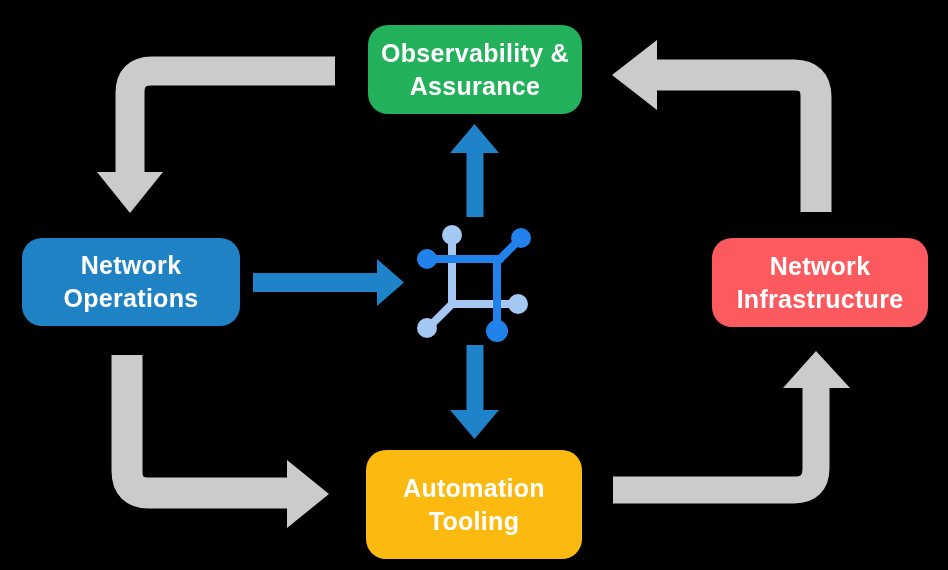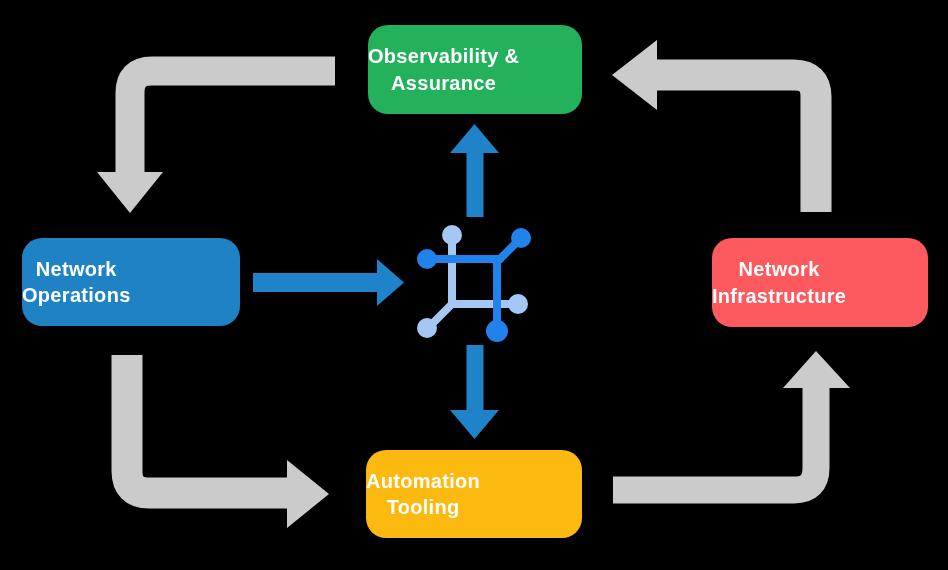--- a/index.html
+++ b/index.html
@@ -6,31 +6,31 @@
   #stage{
     position:relative;
     width:948px;height:570px;
     background:var(--background,#000);
     font-family:"Liberation Sans",sans-serif;
     overflow:hidden;
   }
   #arrow-layer{position:absolute;inset:0;}
   .node{
     position:absolute;
-    display:flex;align-items:center;
+    display:flex;align-items:center;justify-content:center;
     border-radius:20px;
     color:var(--text,#fff);
-    font-size:20px;font-weight:700;letter-spacing:.3px;
+    font-size:25px;font-weight:700;letter-spacing:.3px;
     text-align:center;line-height:1.32;
     white-space:pre-line;
   }
   .node-observability{left:368px;top:25px;width:214px;height:89px;background:var(--green);}
   .node-operations{left:22px;top:238px;width:218px;height:88px;background:var(--blue);}
   .node-infrastructure{left:712px;top:238px;width:216px;height:89px;background:var(--red);}
-  .node-automation{left:366px;top:450px;width:216px;height:88px;background:var(--yellow);}
+  .node-automation{left:366px;top:450px;width:216px;height:109px;background:var(--yellow);}
 </style>
 </head>
 <body>
 
 <div id="stage">
 
   <svg id="arrow-layer" width="948" height="570" viewBox="0 0 948 570">
 
     <g>
       <path d="M 335 71 H 152 Q 130 71 130 93 V 172" fill="none" stroke="var(--gray-arrow)" stroke-width="29"></path>

